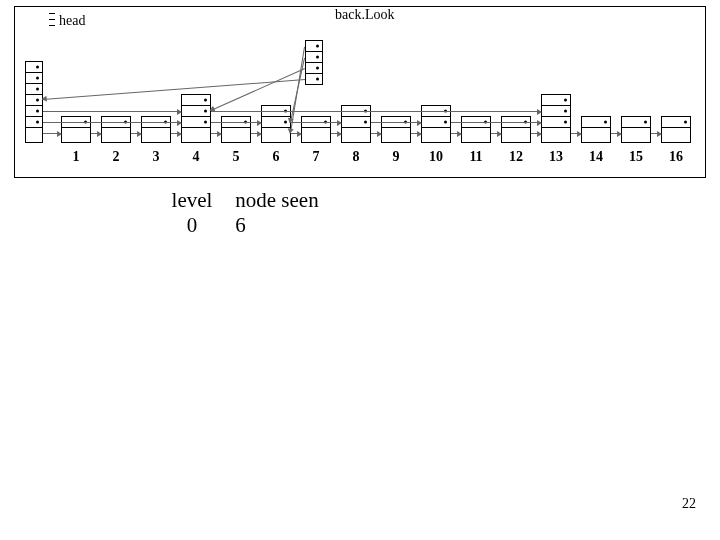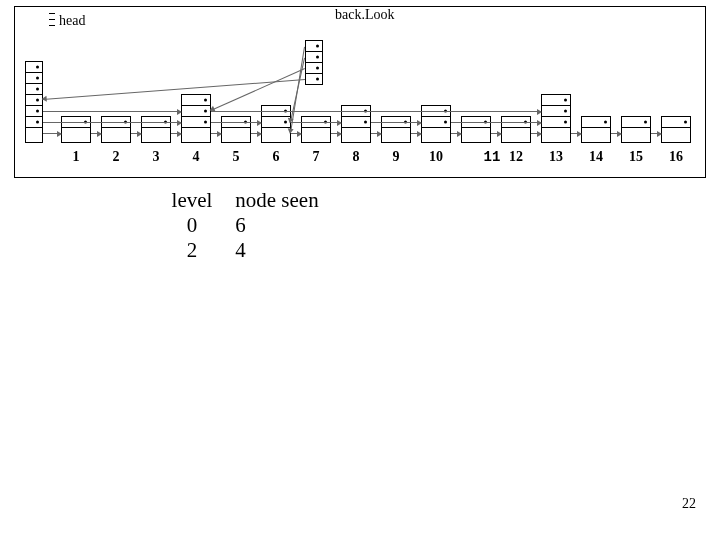--- a/index.html
+++ b/index.html
@@ -140,21 +140,21 @@
         </div>
         <div class="cell" style="height: 16px;"></div>
       </div>
       <div class="num" style="left: 406px;">10</div>
       <div class="nodecol wide" style="left: 446px;">
         <div class="cell">
           <div class="dot"></div>
         </div>
         <div class="cell" style="height: 16px;"></div>
       </div>
-      <div class="num" style="left: 462px; font-family: Liberation Mono, monospace;">11</div>
+      <div class="num" style="left: 446px;">11</div>
       <div class="nodecol wide" style="left: 486px;">
         <div class="cell">
           <div class="dot"></div>
         </div>
         <div class="cell" style="height: 16px;"></div>
       </div>
       <div class="num" style="left: 486px;">12</div>
       <div class="nodecol wide" style="left: 526px;">
         <div class="cell">
           <div class="dot"></div>
@@ -235,22 +235,18 @@
 
 <div class="table">
   <div class="hdr">
     <span class="col-l">level</span>
     <span class="col-r">node seen</span>
   </div>
   <div class="row">
     <span class="col-l">0</span>
     <span class="col-r">6</span>
   </div>
-  <div class="row">
-    <span class="col-l">2</span>
-    <span class="col-r">4</span>
-  </div>
 </div>
 
 
 <div class="pnum">22</div>
 
 </div>
 
 </body></html>

